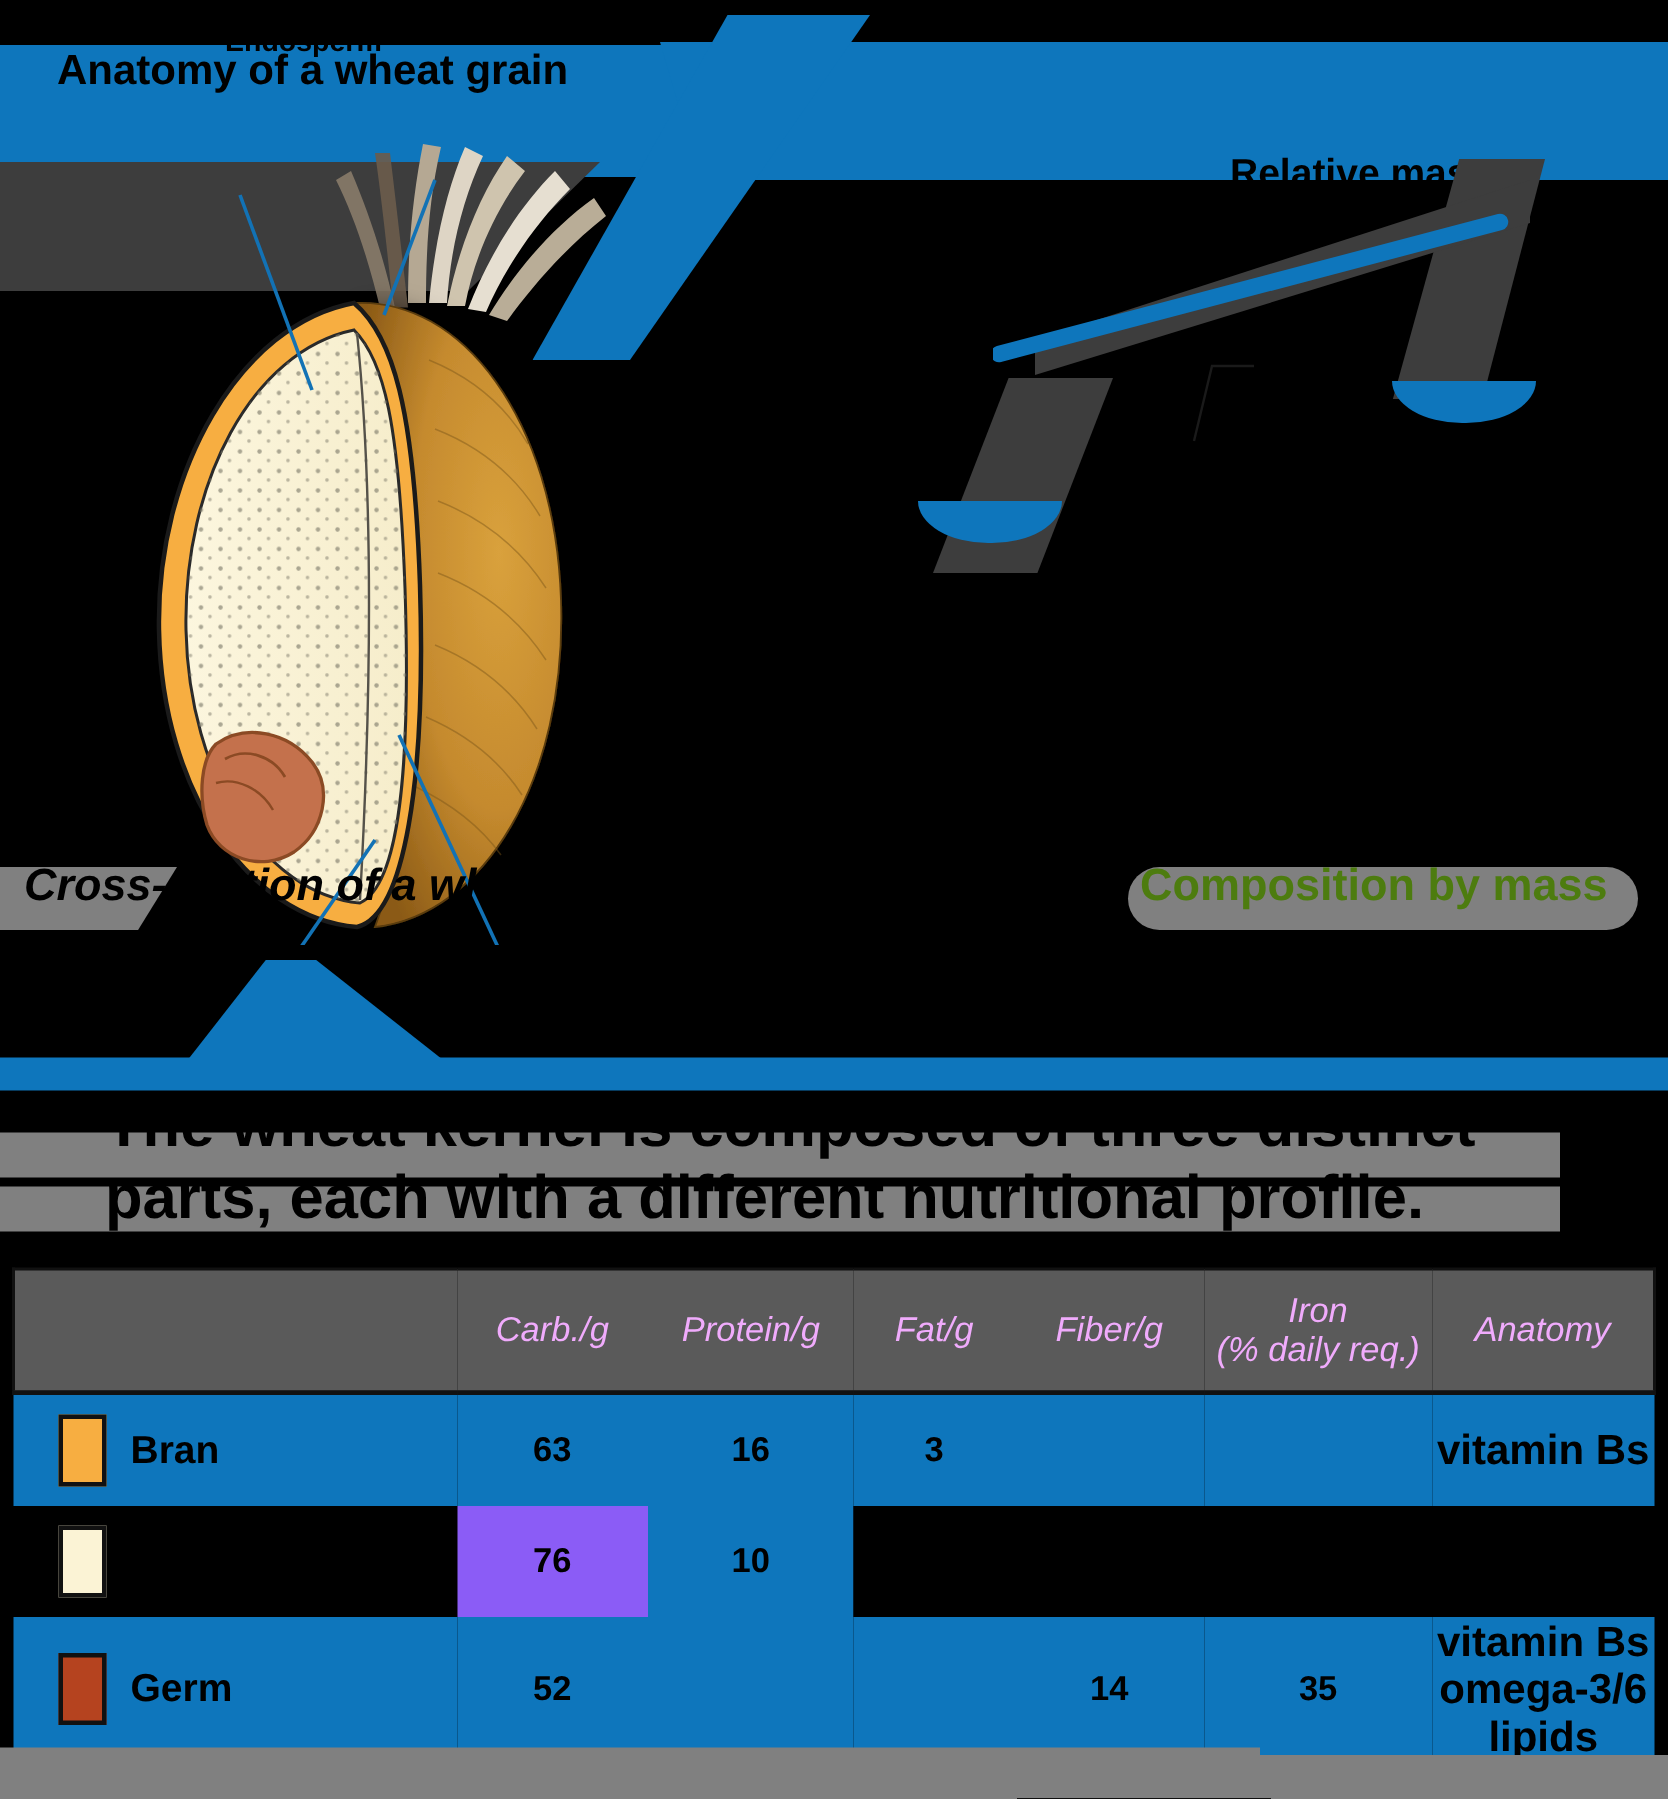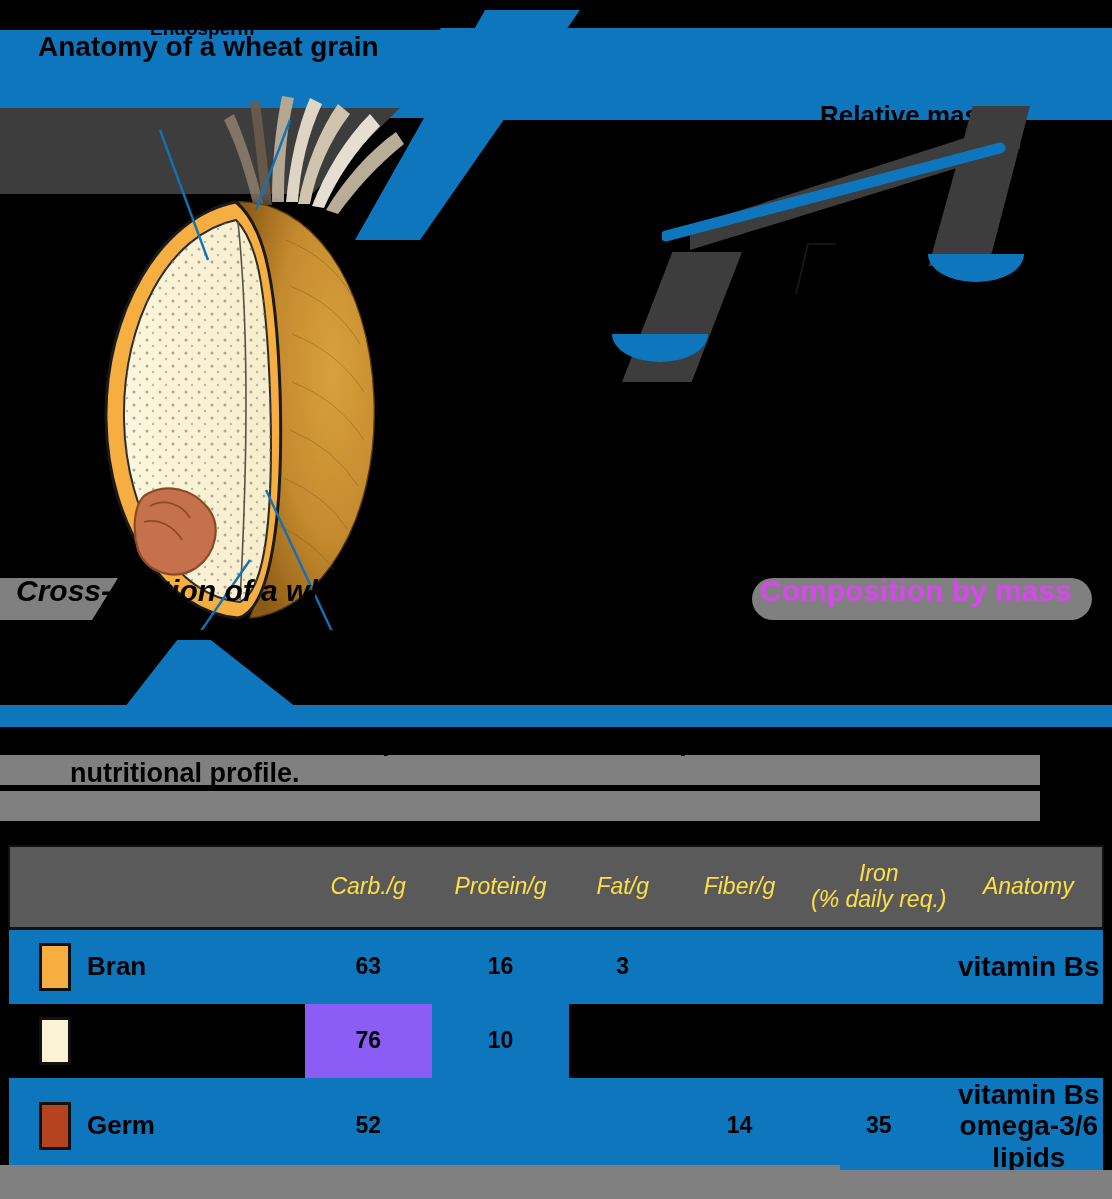--- a/index.html
+++ b/index.html
@@ -131,21 +131,21 @@
 
   
   #nutrition-table {
     left: 8px; top: 845px;
     width: 1096px;
     border-collapse: collapse;
     font-size: 23px;
   }
   #nutrition-table thead th {
     background: #5a5a5a;
-    color: #fde047;
+    color: #f0abfc;
     font-style: italic;
     font-weight: normal;
     font-size: 23px;
     height: 78px;
     vertical-align: middle;
     border-bottom: 3px solid #111111;
     border-top: 2px solid #111111;
     line-height: 1.12;
   }
   #nutrition-table thead th:first-child {
@@ -314,30 +314,30 @@
 
   <svg class="abs" style="left:780px; top:228px;" width="60" height="70">
     <path d="M16,66 L28,16 L56,16" stroke="#1a1a1a" stroke-width="1.6" fill="none"></path>
   </svg>
 
   <div class="abs caption-gray" style="left:0px; top:578px; width:118px;
        clip-path: polygon(0 0, 100% 0, 78% 100%, 0 100%);"></div>
   <div class="abs caption-text" style="left:16px; top:574px;font-style:italic;">Cross-section of a wheat kernel</div>
 
   <div class="abs caption-gray" style="left:752px; top:578px; width:340px; border-radius:22px;"></div>
-  <div class="abs caption-text" style="left:760px; top:574px; color:#d946ef;">Composition by mass</div>
+  <div class="abs caption-text" style="left:760px; top:574px; color:#4d7c0f;">Composition by mass</div>
 
   <div class="abs" id="mid-rule-flare"></div>
   <div class="abs" id="mid-rule"></div>
 
   <div class="abs" id="para-block">
     <div class="para-line" style="width:1040px;"></div>
     <div class="para-line" style="width:1040px;"></div>
   </div>
-  <div class="abs obscured-dark" style="left:70px; top:726px; font-size:27px; width:960px;">The wheat kernel is composed of three distinct parts, each with a different nutritional profile.</div>
+  <div class="abs obscured-dark" style="left:70px; top:726px; font-size:41px; width:960px;">The wheat kernel is composed of three distinct parts, each with a different nutritional profile.</div>
 
   <table class="abs" id="nutrition-table">
     <thead>
       <tr>
         <th style="width:300px;"></th>
         <th style="width:130px;">Carb./g</th>
         <th style="width:140px;">Protein/g</th>
         <th style="width:110px;">Fat/g</th>
         <th style="width:130px;">Fiber/g</th>
         <th style="width:160px; white-space:pre-line;">Iron

